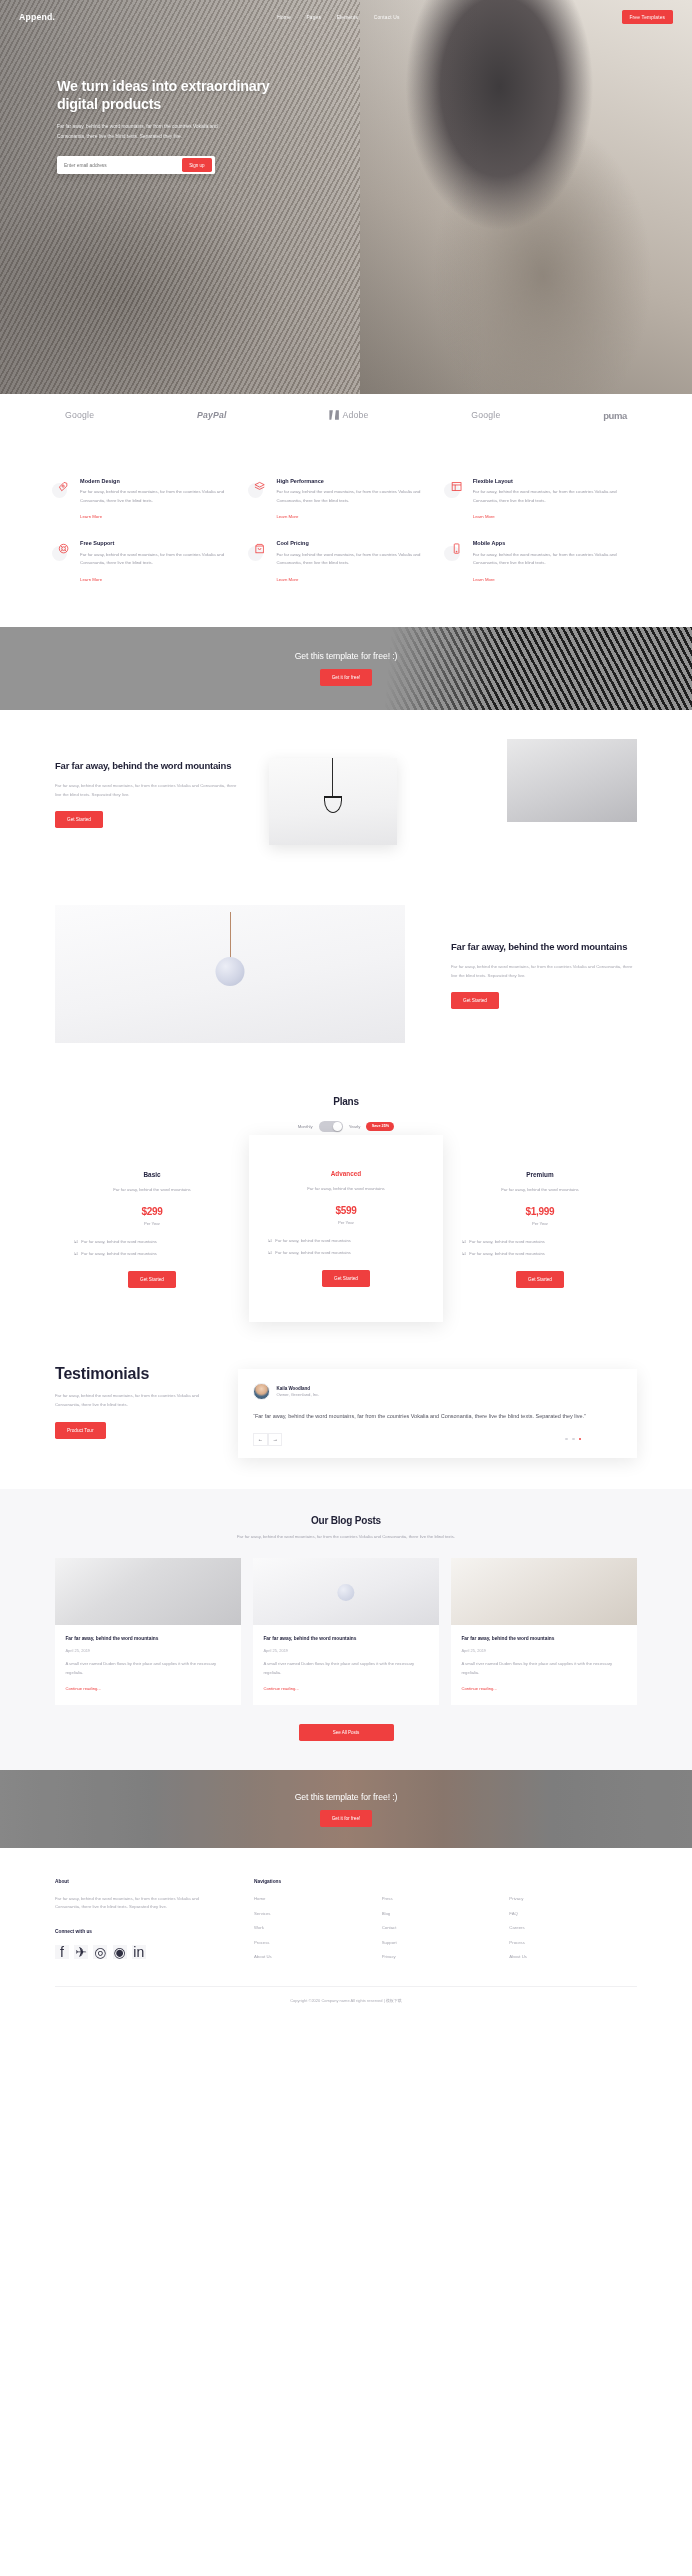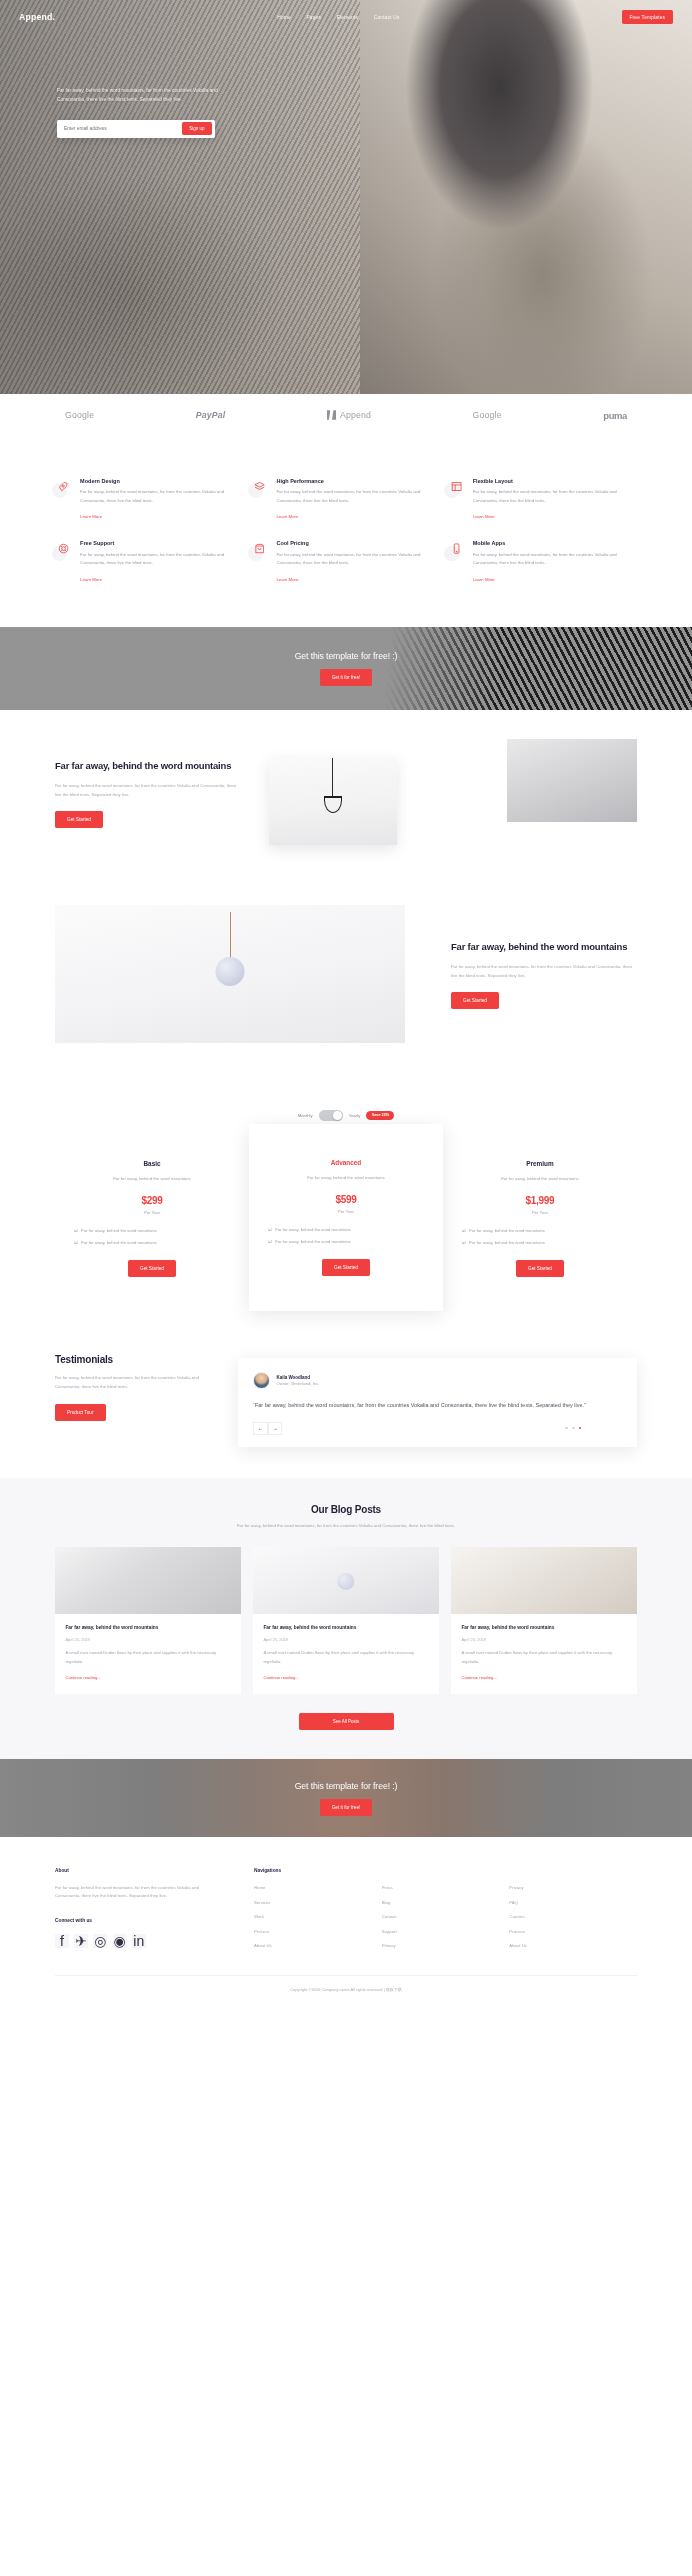--- a/index.html
+++ b/index.html
@@ -184,21 +184,21 @@
   .plan-price { font-size: 10px; font-weight:700; color:#ef3f3f; margin-top: 12px; letter-spacing:-0.3px; }
   .plan-per { font-size: 4.2px; color:#a0a0ab; margin-top: 3.5px; }
   .plan-feats { margin-top: 12px; text-align:left; }
   .plan-feat { display:flex; gap:3.5px; font-size:4.2px; color:#a0a0ab; line-height:1.85; margin-bottom:4.3px; }
   .plan-feat .chk { color:#7f7f8c; font-size:4.3px; }
   .plan .btn-red { margin-top: 8.7px; }
 
   
   .testi { background:#fff; padding: 26px 55px 31px; display:flex; gap: 22.5px; align-items:flex-start; }
   .testi-left { width: 160px; }
-  .testi-h { font-size: 10px; font-weight:700; color:#1f1f35; letter-spacing:-0.2px; }
+  .testi-h { font-size: 16px; font-weight:700; color:#1f1f35; letter-spacing:-0.2px; }
   .testi-p { font-size:4.3px; line-height:2.05; color:#a3a3ae; margin-top: 8.7px; }
   .testi-card {
     flex:1; background:#fff; box-shadow: 0 3.5px 17.3px rgba(0,0,0,.09);
     padding: 14px 15.6px 12px; margin-top: 3.5px;
   }
   .testi-person { display:flex; align-items:center; gap: 6px; }
   .avatar { width: 17.3px; height:17.3px; border-radius:50%; overflow:hidden;
     background: radial-gradient(circle at 50% 32%, #f0d2b8 0%, #d9ab88 42%, #4b6a86 60%, #38566e 100%);
     border:0.9px solid #eceef2; }
   .t-name { font-size:4.5px; font-weight:700; color:#25253f; }
@@ -267,34 +267,35 @@
       <div class="nav-links">
         <a href="#">Home</a>
         <a href="#">Pages</a>
         <a href="#">Elements</a>
         <a href="#">Contact Us</a>
       </div>
       <button class="btn-free-templates">Free Templates</button>
     </nav>
 
     <div class="hero-inner">
+      <h1 class="hero-title">We turn ideas into extraordinary digital products</h1>
       <p class="hero-sub">Far far away, behind the word mountains, far from the countries Vokalia and Consonantia, there live the blind texts. Separated they live.</p>
       <form class="hero-form">
         <input type="text" placeholder="Enter email address" style="">
         <button>Sign up</button>
       </form>
     </div>
   </section>
 
   <section class="brands">
     <div class="brand-logo">Google</div>
     <div class="brand-logo paypal">PayPal</div>
     <div class="brand-logo">
       <span class="adobe-mark"></span>
-      <span>Append</span>
+      <span>Adobe</span>
     </div>
     <div class="brand-logo">Google</div>
     <div class="brand-logo puma">puma</div>
   </section>
 
   <section class="services">
     <div class="services-grid">
 
       <div class="svc">
         <div class="svc-ico">
@@ -415,20 +416,21 @@
     </div>
     <div class="feature-media single">
       <div class="fm-solo">
         <div class="pend-cord"></div>
         <div class="pend-ball"></div>
       </div>
     </div>
   </section>
 
   <section class="plans">
+    <h2 class="sec-title">Plans</h2>
     <div class="toggle-row">
       <span class="toggle-lbl">Monthly</span>
       <span class="switch"></span>
       <span class="toggle-lbl">Yearly</span>
       <span class="badge-save">Save 25%</span>
     </div>
 
     <div class="plans-grid">
       <div class="plan">
         <div class="plan-name">Basic</div>

